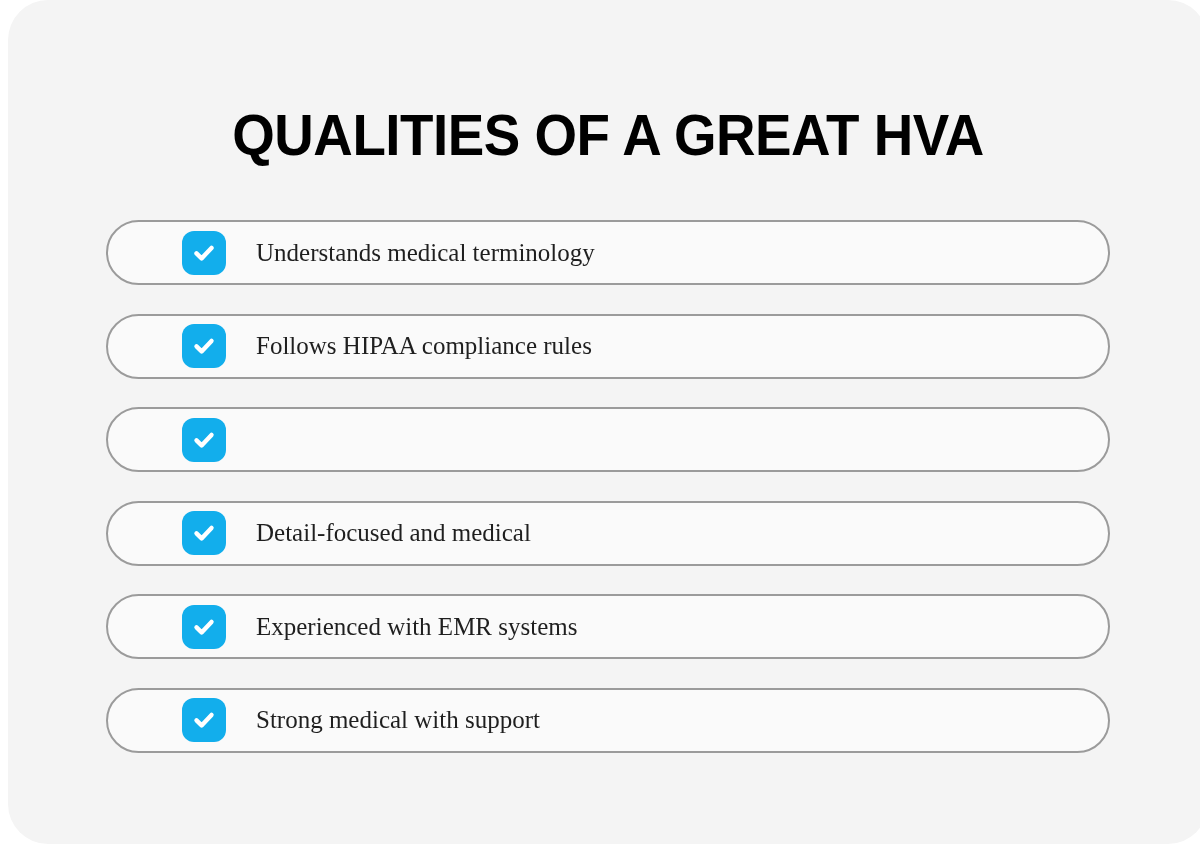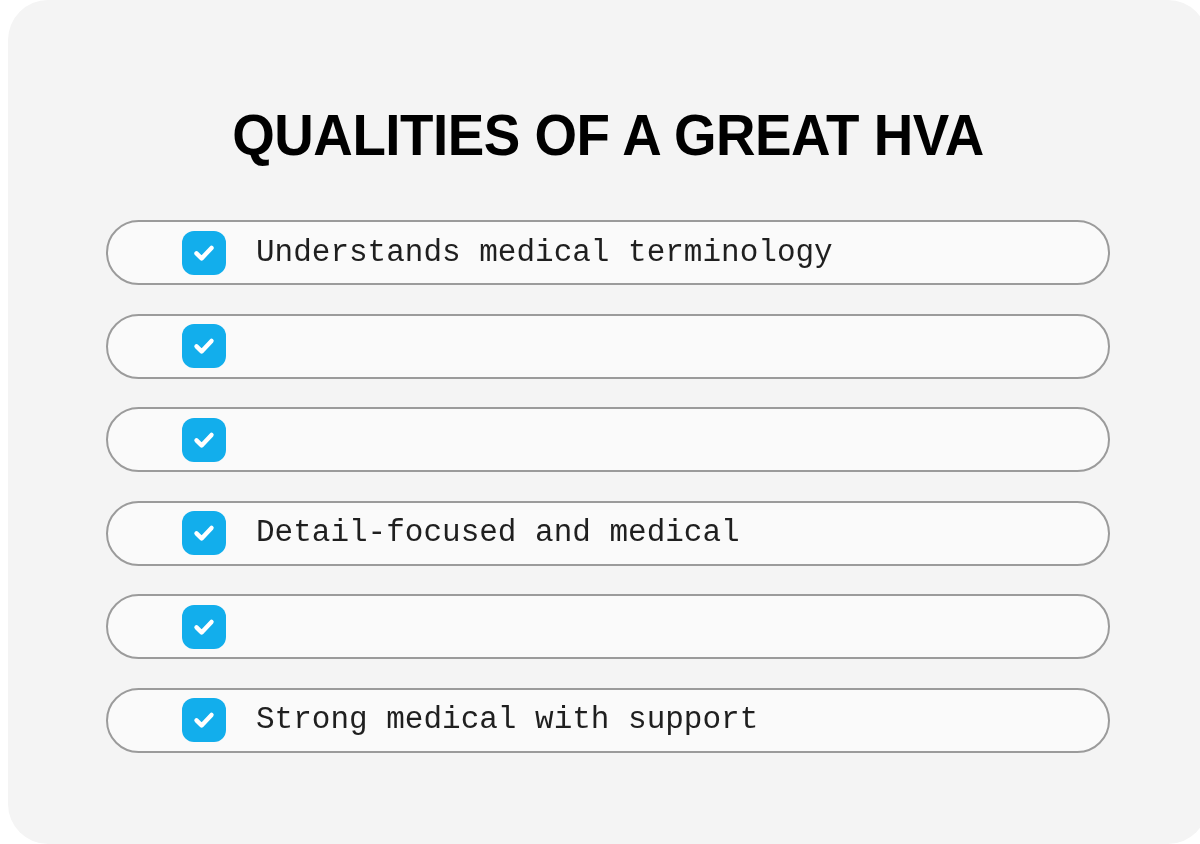--- a/index.html
+++ b/index.html
@@ -68,23 +68,23 @@
     background: #12aeec;
     display: flex;
     align-items: center;
     justify-content: center;
   }
   .checkbox svg {
     display: block;
   }
   .item-label {
     margin-left: 30px;
-    font-family: Liberation Mono, monospace;
+    font-family: Liberation Serif, serif;
     font-weight: 400;
-    font-size: 31px;
+    font-size: 25px;
     line-height: 36px;
     color: #1f1f1f;
     white-space: nowrap;
   }
 </style>
 </head>
 <body>
 
 <div class="card">
 
@@ -100,20 +100,21 @@
       </span>
       <span class="item-label">Understands medical terminology</span>
     </div>
 
     <div class="item">
       <span class="checkbox">
         <svg width="26" height="26" viewBox="0 0 26 26" aria-hidden="true">
           <path d="M5.5 13.4 L10.6 18.4 L20.5 7.9" fill="none" stroke="#ffffff" stroke-width="4.4" stroke-linecap="round" stroke-linejoin="round"></path>
         </svg>
       </span>
+      <span class="item-label">Follows HIPAA compliance rules</span>
     </div>
 
     <div class="item">
       <span class="checkbox">
         <svg width="26" height="26" viewBox="0 0 26 26" aria-hidden="true">
           <path d="M5.5 13.4 L10.6 18.4 L20.5 7.9" fill="none" stroke="#ffffff" stroke-width="4.4" stroke-linecap="round" stroke-linejoin="round"></path>
         </svg>
       </span>
     </div>
 
@@ -125,20 +126,21 @@
       </span>
       <span class="item-label">Detail-focused and medical</span>
     </div>
 
     <div class="item">
       <span class="checkbox">
         <svg width="26" height="26" viewBox="0 0 26 26" aria-hidden="true">
           <path d="M5.5 13.4 L10.6 18.4 L20.5 7.9" fill="none" stroke="#ffffff" stroke-width="4.4" stroke-linecap="round" stroke-linejoin="round"></path>
         </svg>
       </span>
+      <span class="item-label">Experienced with EMR systems</span>
     </div>
 
     <div class="item">
       <span class="checkbox">
         <svg width="26" height="26" viewBox="0 0 26 26" aria-hidden="true">
           <path d="M5.5 13.4 L10.6 18.4 L20.5 7.9" fill="none" stroke="#ffffff" stroke-width="4.4" stroke-linecap="round" stroke-linejoin="round"></path>
         </svg>
       </span>
       <span class="item-label">Strong medical with support</span>
     </div>

